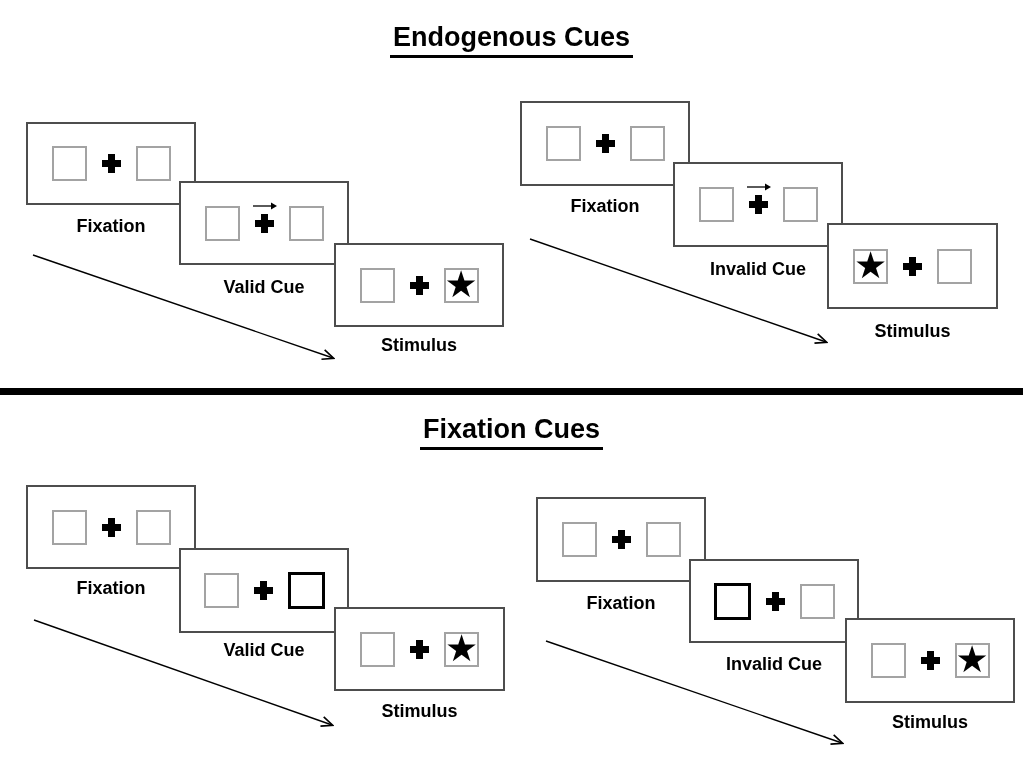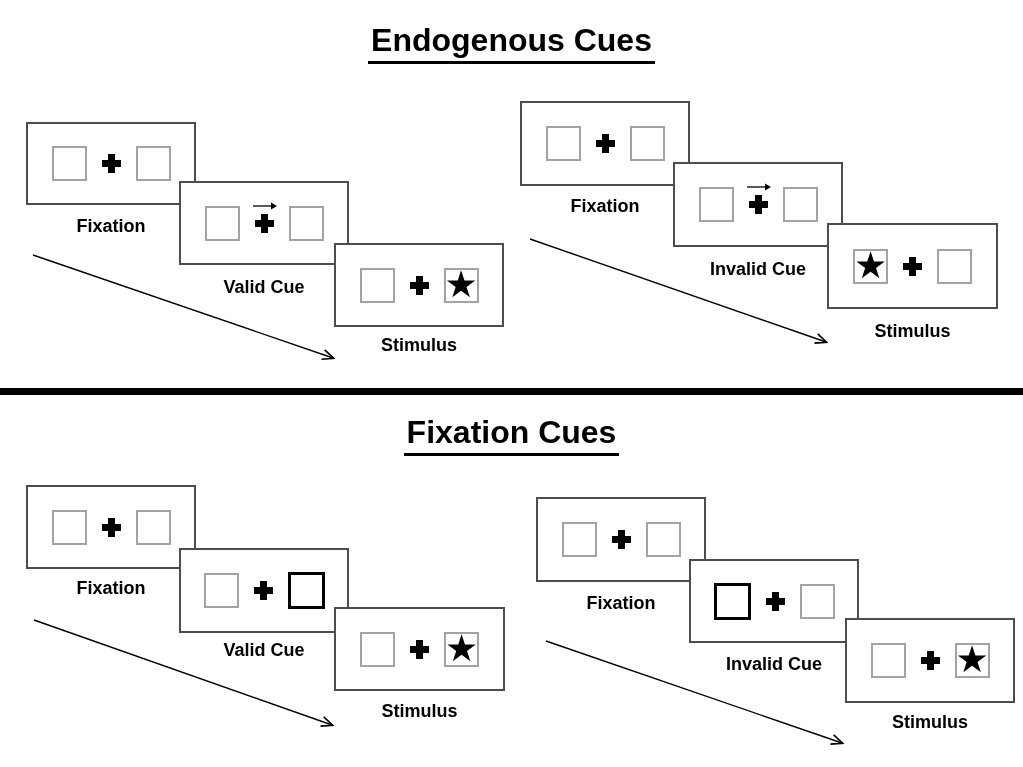--- a/index.html
+++ b/index.html
@@ -2,21 +2,21 @@
 <html><head>
 <meta charset="utf-8">
 <style>
   html,body{margin:0;padding:0;background:#fff;}
   .page{
     position:relative;width:1023px;height:767px;background:#ffffff;
     font-family:"Liberation Sans",sans-serif;overflow:hidden;color:#000;
   }
   .section-title{
     position:absolute;left:0;width:100%;text-align:center;
-    font-weight:bold;font-size:32px;letter-spacing:0px;
+    font-weight:bold;font-size:27px;letter-spacing:0px;
   }
   .section-title span{
     display:inline-block;border-bottom:3px solid #000;padding:0 3px 2px 3px;
   }
   .divider{position:absolute;left:0;width:1023px;height:7px;background:#000;}
   .panel{
     position:absolute;background:#ffffff;border:2px solid #4d4d4d;
     box-sizing:border-box;display:flex;align-items:center;justify-content:center;gap:15px;
   }
   .sq{

